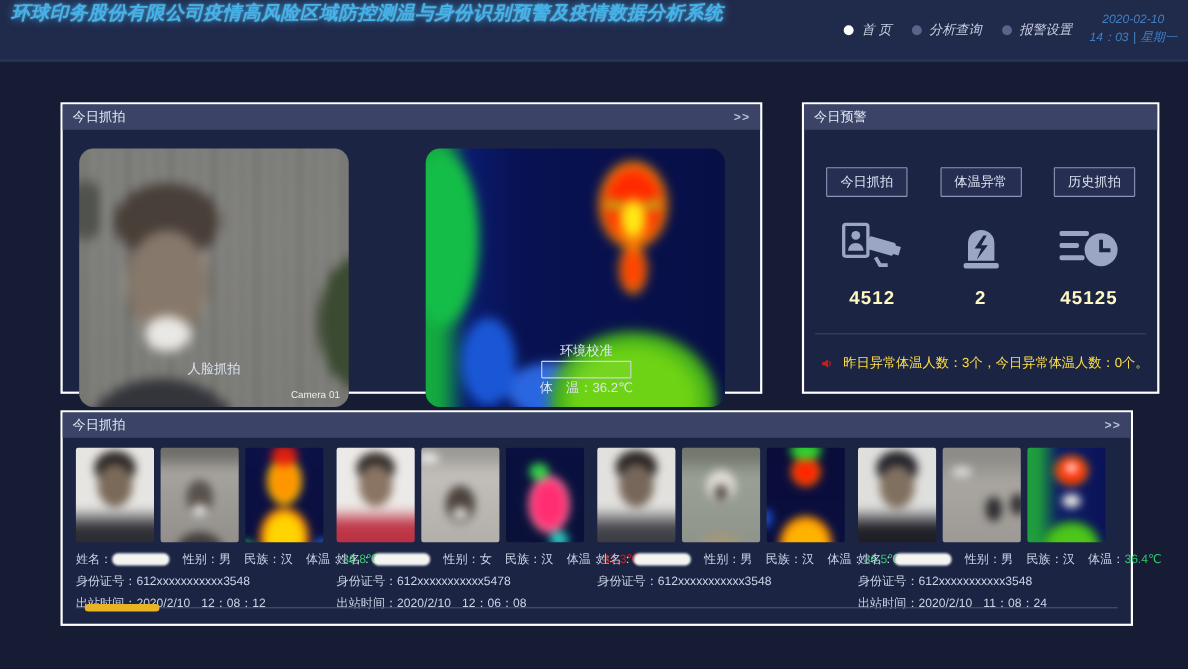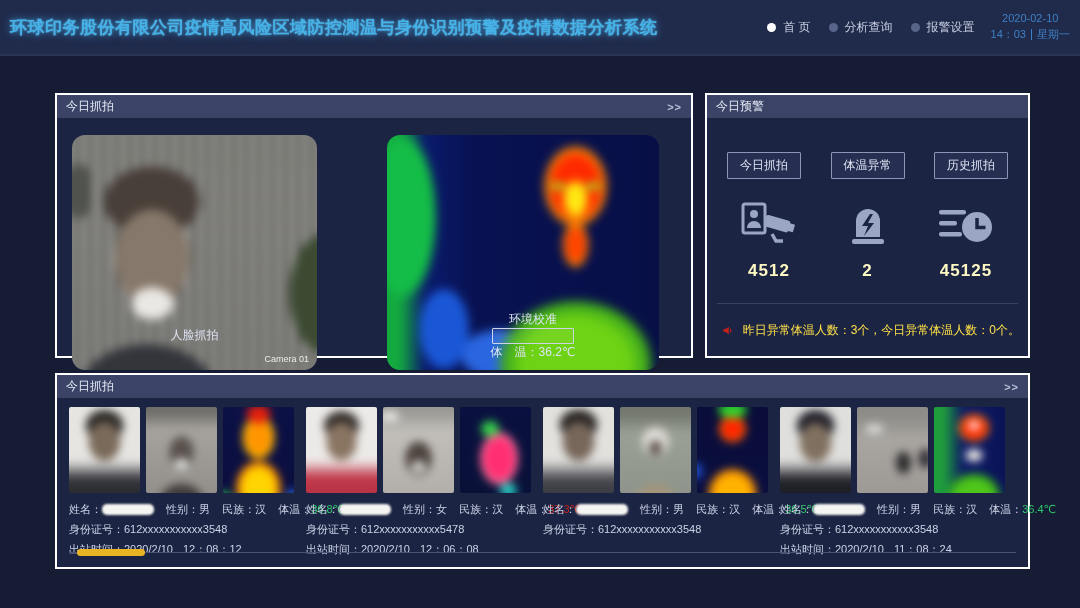--- a/index.html
+++ b/index.html
@@ -1,40 +1,40 @@
 <!DOCTYPE html>
 <html><head>
 <meta charset="utf-8">
 <style>
   html,body{margin:0;padding:0;background:#10162b;}
   body{width:1080px;height:608px;overflow:hidden;font-family:"Liberation Sans","DejaVu Sans",sans-serif;}
   .stage{position:relative;width:1080px;height:608px;background:#151c34;}
 
   
   .topbar{position:absolute;top:0;left:0;right:0;height:56px;background:#202a4b;
-    border-bottom:2px solid #2a3457;display:flex;align-items:center;justify-content:space-between;padding:0 10px;box-sizing:border-box;}
+    border-bottom:2px solid #2a3457;display:flex;justify-content:space-between;padding:0 10px;box-sizing:border-box;font-style:italic;}
   .title{margin:0;font-size:17px;font-weight:bold;color:#45b2e8;letter-spacing:.5px;white-space:nowrap;
     text-shadow:0 0 9px rgba(64,176,240,.85),0 0 2px rgba(140,215,255,.6);}
   .topbar-right{display:flex;align-items:center;gap:16px;}
   .nav{display:flex;align-items:center;gap:18px;}
   .nav-item{display:flex;align-items:center;gap:7px;color:#c9d0e2;font-size:12px;cursor:pointer;white-space:nowrap;}
   .dot{width:9px;height:9px;border-radius:50%;background:#59648b;flex:none;}
   .nav-item.active .dot{background:#ffffff;}
   .datetime{color:#3f80c4;font-size:11px;line-height:1.45;text-align:center;white-space:nowrap;}
   .time-row{display:flex;align-items:center;gap:5px;justify-content:center;}
   .vline{width:1px;height:11px;background:#3f80c4;display:inline-block;}
 
   
   .panel{position:absolute;background:#1c2444;border:2px solid #ffffff;box-sizing:border-box;}
   .panel-hd{height:23px;background:#3b4467;display:flex;align-items:center;justify-content:space-between;
     padding:0 9px;color:#e7ebf6;font-size:12px;}
   .more{color:#b9c1d8;font-size:11px;letter-spacing:1px;cursor:pointer;font-weight:bold;}
 
   #capturePanel{left:55px;top:93px;width:638px;height:265px;}
-  #alertPanel{left:705px;top:93px;width:325px;height:265px;}
+  #alertPanel{left:729px;top:93px;width:325px;height:265px;}
   #recordsPanel{left:55px;top:373px;width:975px;height:196px;}
 
   
   .img{position:absolute;top:40px;height:235px;border-radius:13px;overflow:hidden;background:#20284a;}
   .cam{left:15px;width:245px;}
   .thermal{left:330px;width:272px;}
   .art{position:absolute;inset:-10px;filter:blur(5px);background-repeat:no-repeat;}
   .watermark{position:absolute;right:8px;bottom:6px;font-size:9px;color:rgba(255,255,255,.85);z-index:2;}
 
   .cam-art{background:

